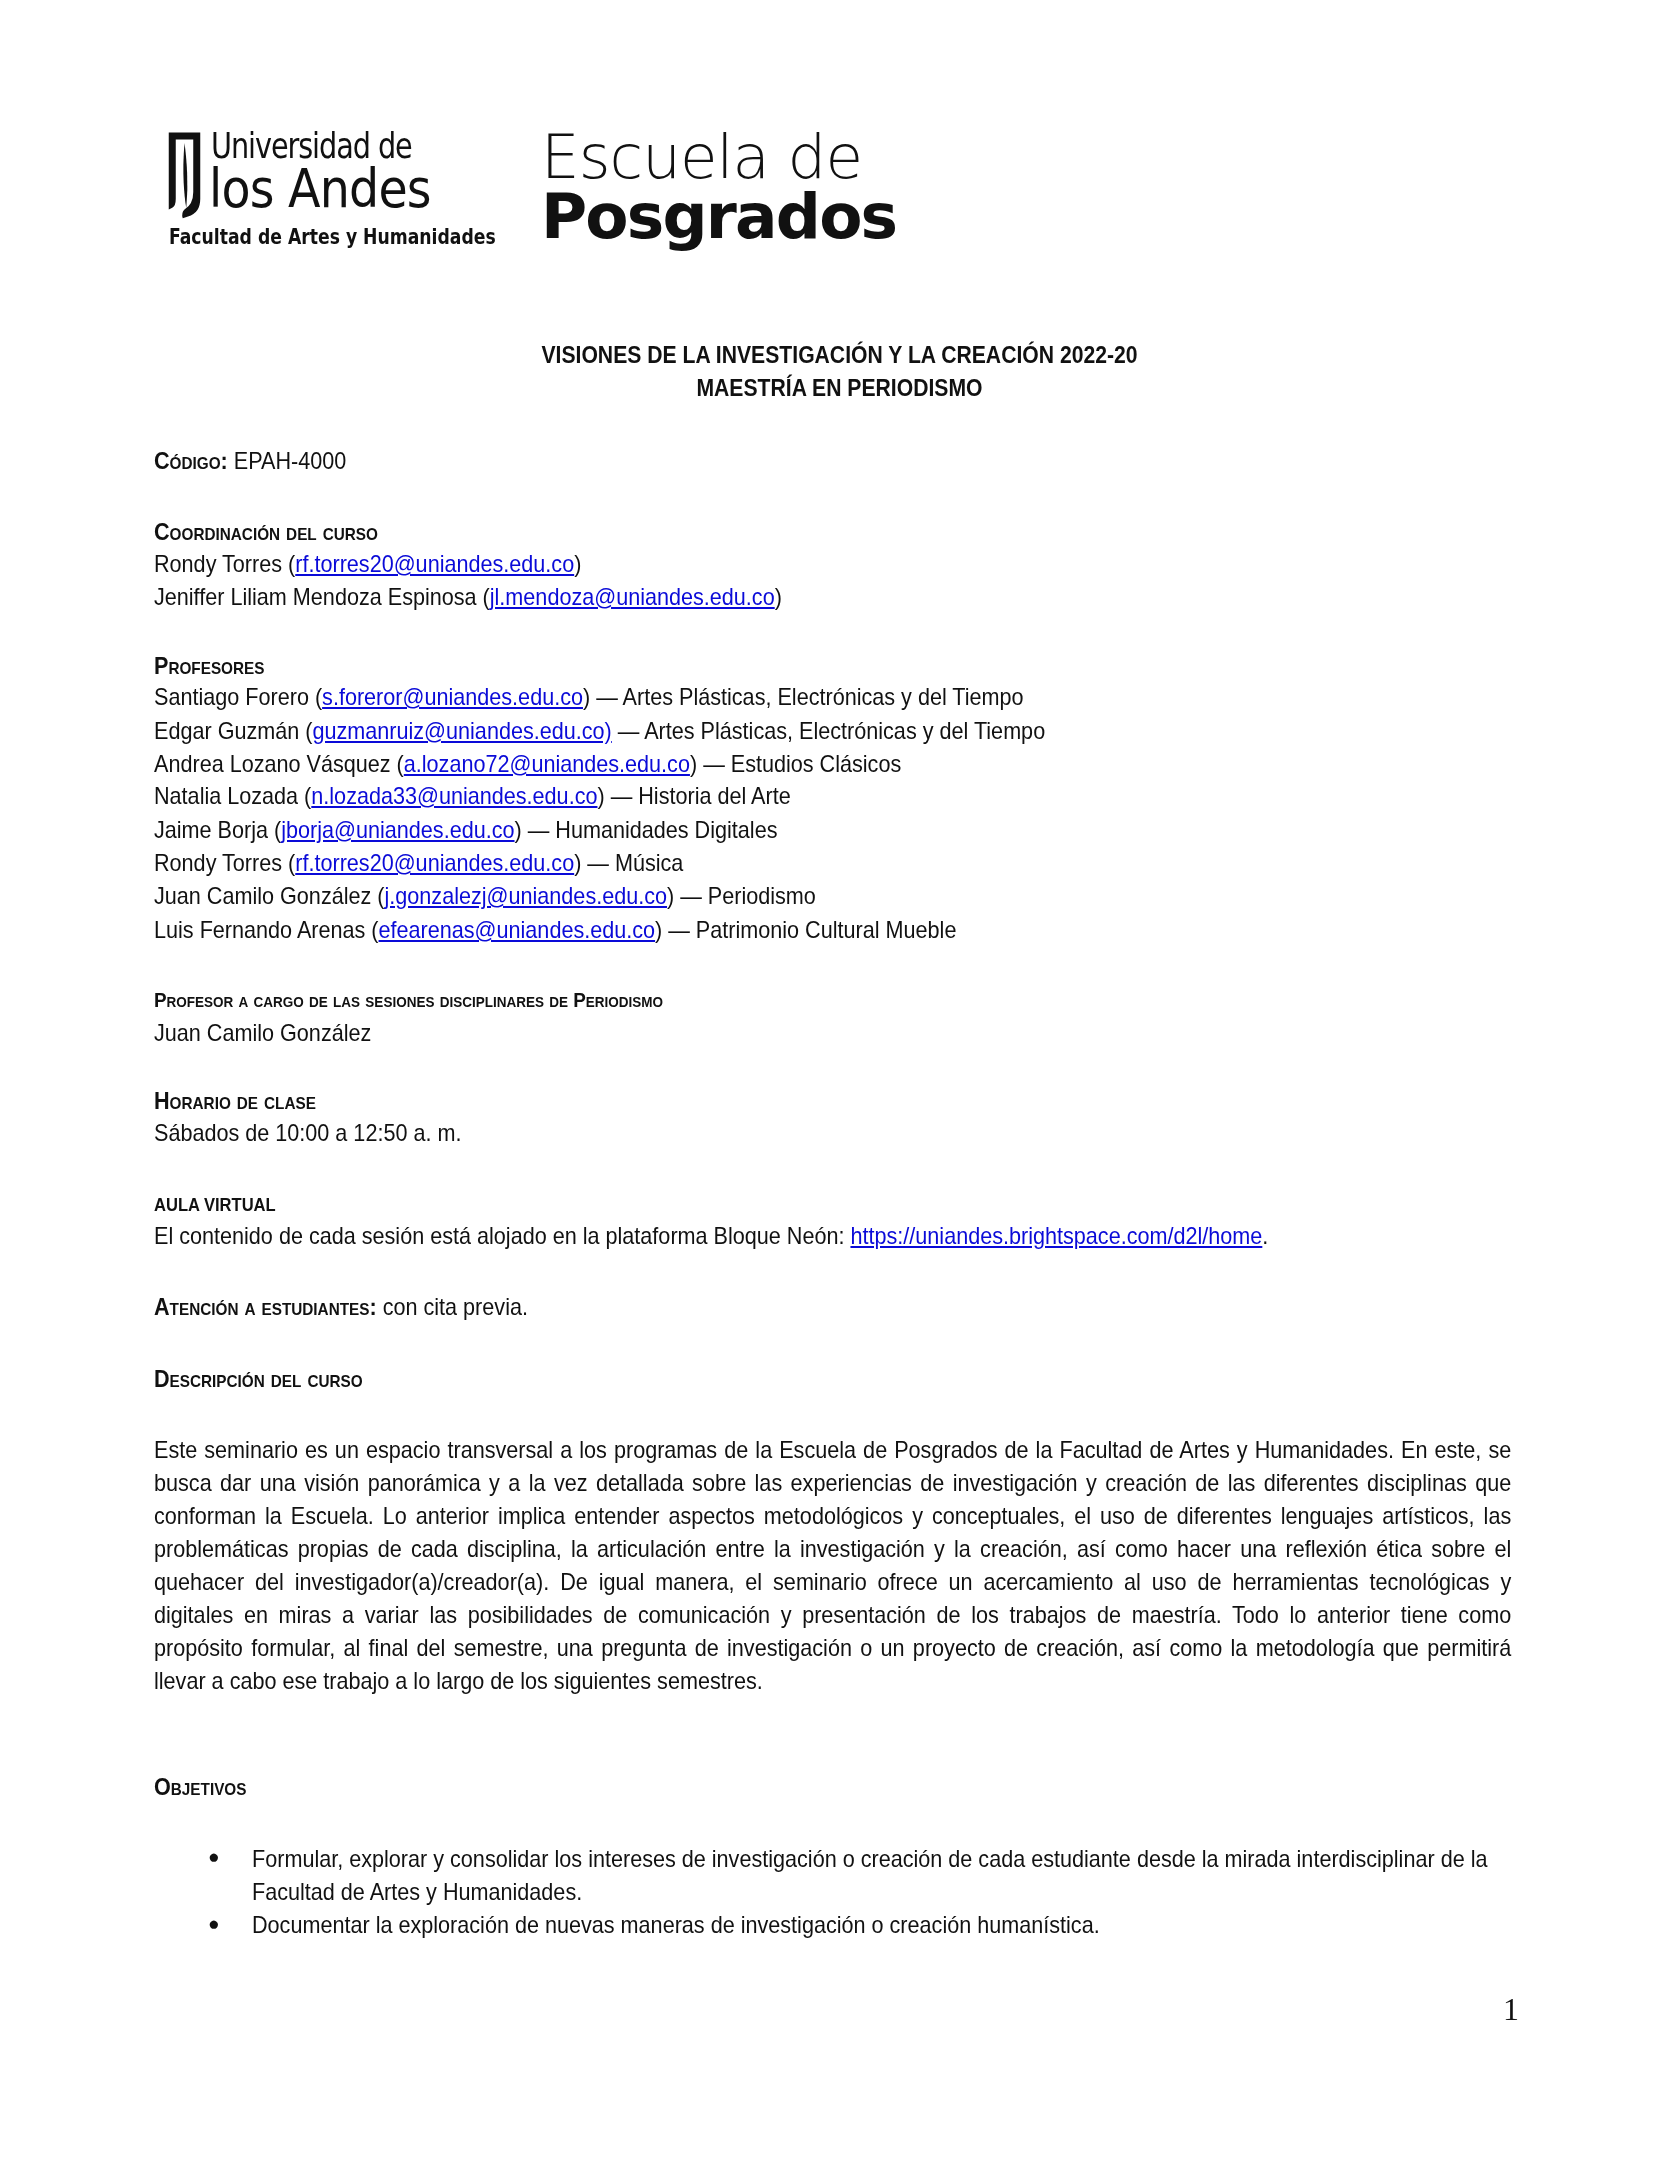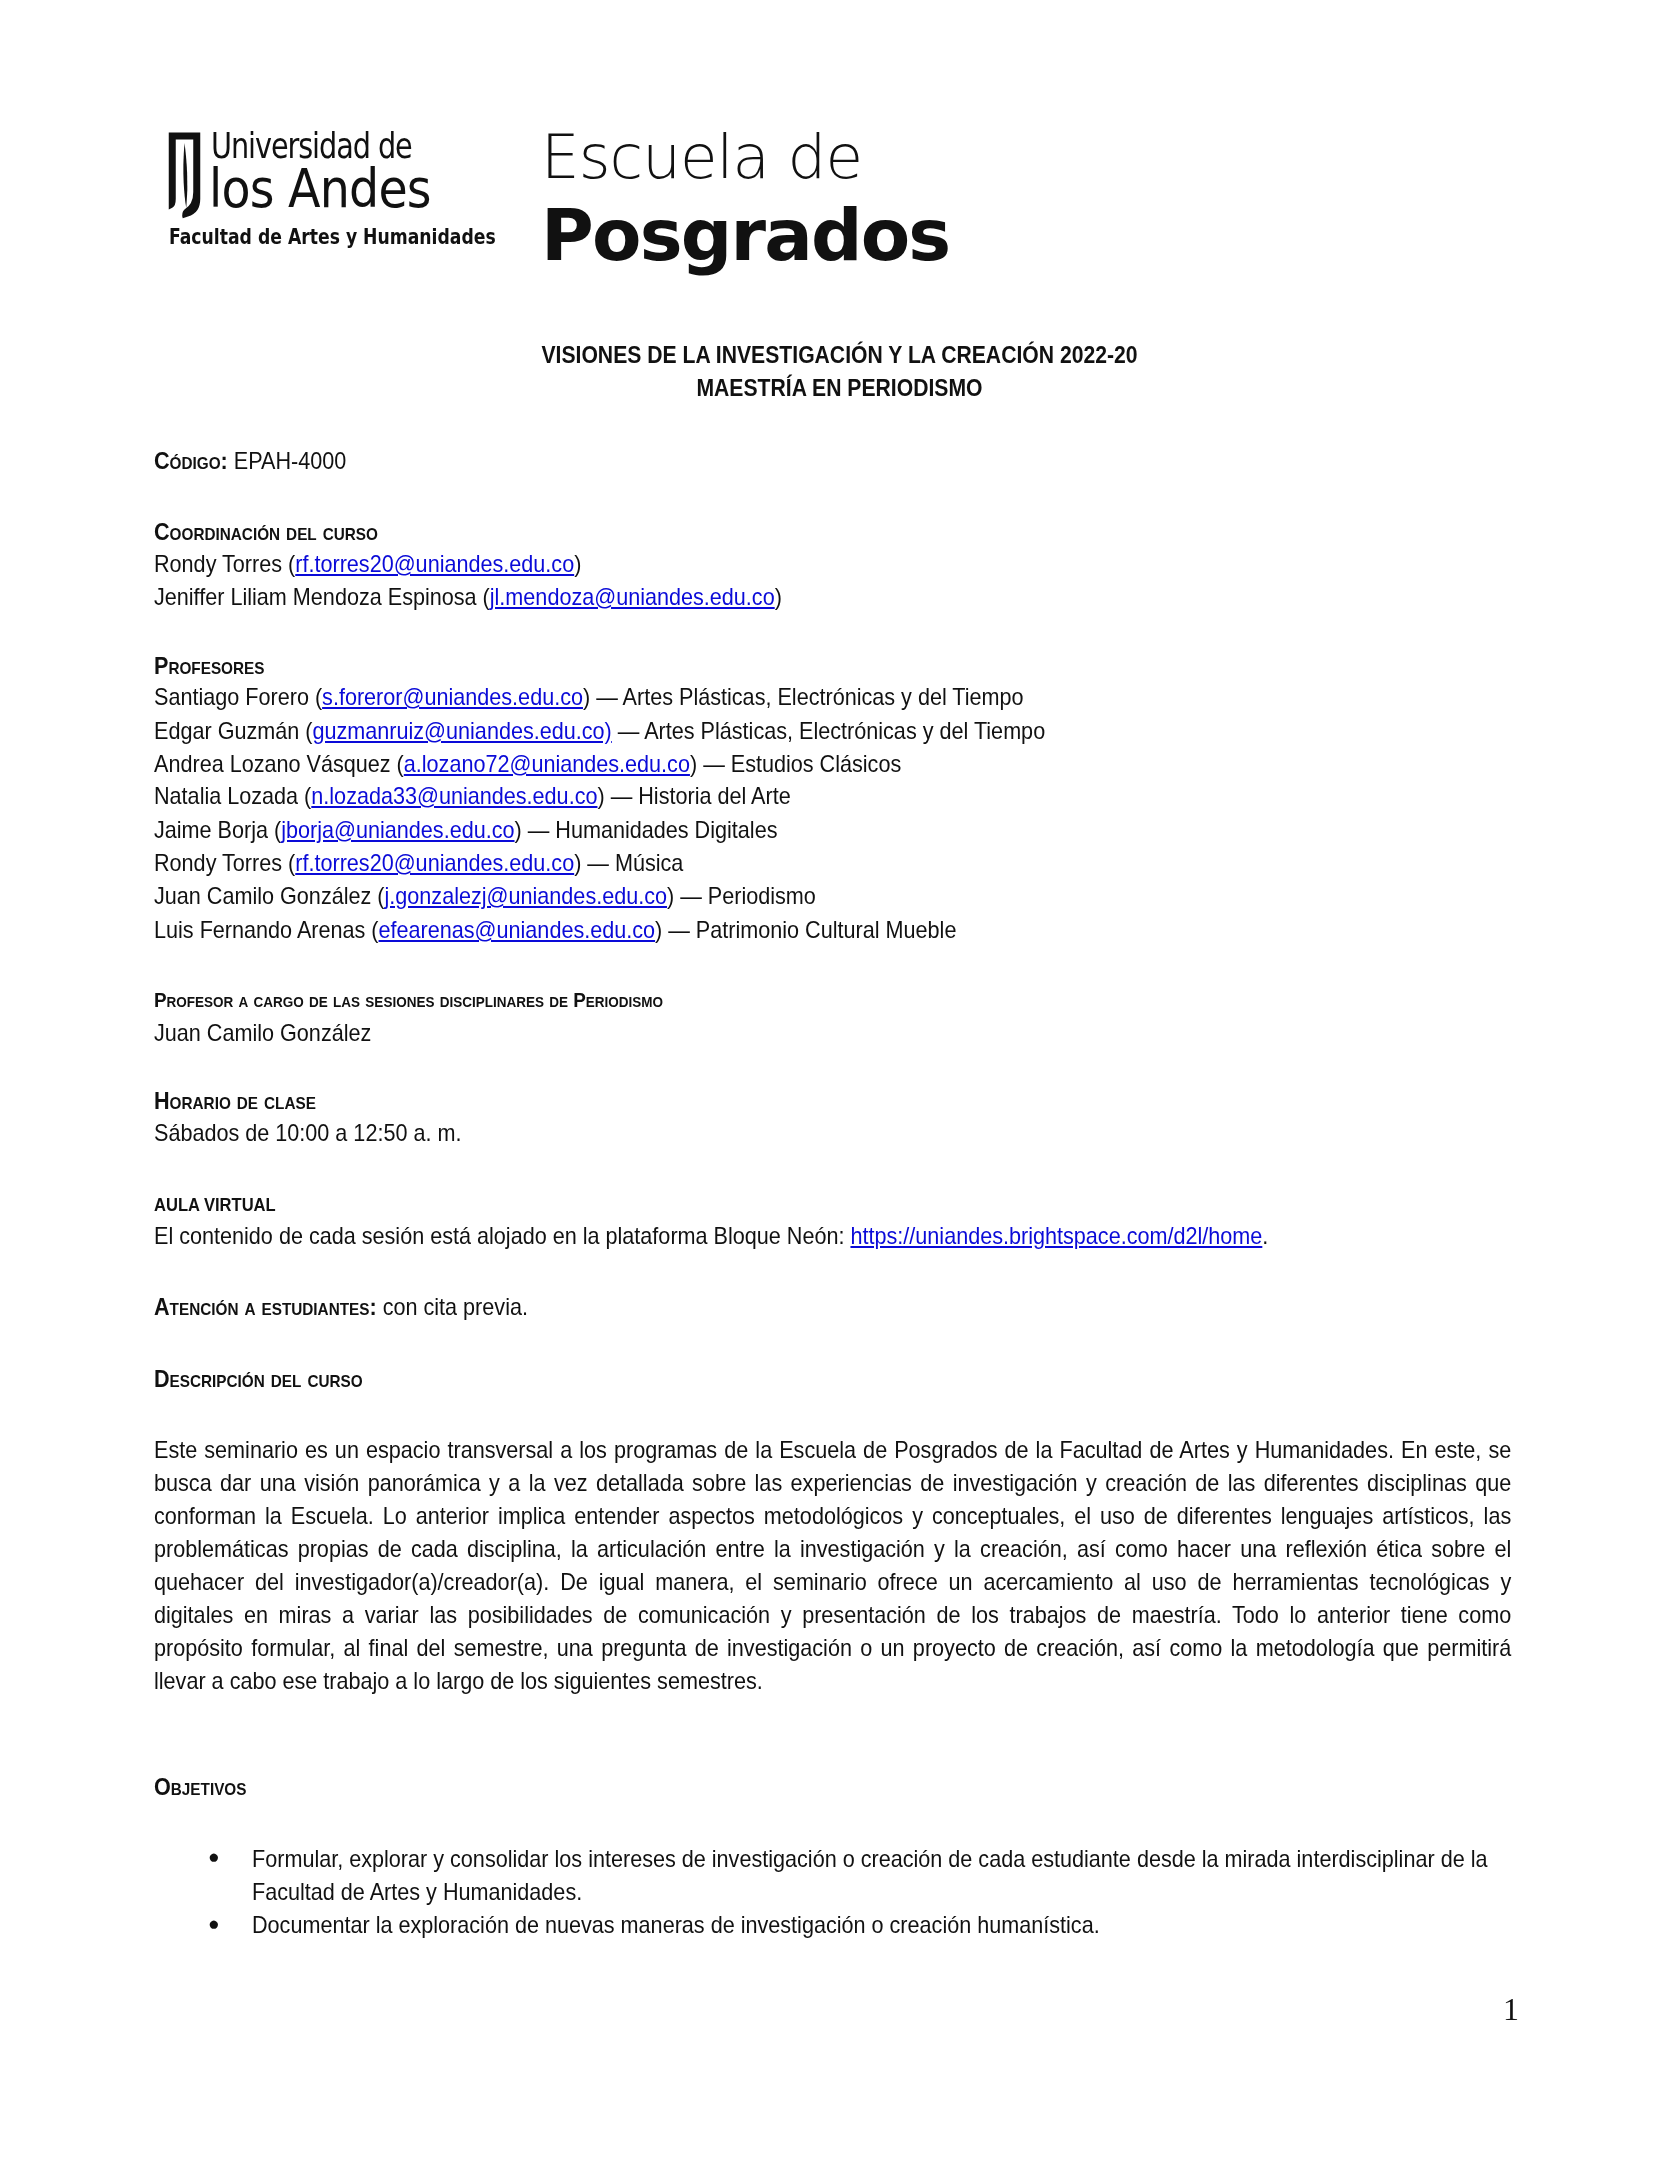--- a/index.html
+++ b/index.html
@@ -5,21 +5,21 @@
   html, body { margin:0; padding:0; background:#ffffff; }
   body { width:1679px; height:2173px; position:relative; overflow:hidden;
          font-family:"Liberation Sans", sans-serif; color:#111; }
   .abs { position:absolute; }
   .logo-uni { left:167px; top:127px; width:316px; height:123px;text-align:center; }
   .shield { position:absolute; left:0; top:1.8px; width:35px; height:91px; }
   .uni-line1 { position:absolute; left:44px; top:0px; font-family:"DejaVu Sans", sans-serif; font-size:35px; line-height:39px; letter-spacing:-1.3px; transform:scaleX(0.82); transform-origin:left top; white-space:nowrap; }
   .uni-line2 { position:absolute; left:42px; top:33px; font-family:"DejaVu Sans", sans-serif; font-size:54px; line-height:58px; letter-spacing:-0.9px; transform:scaleX(0.88); transform-origin:left top; white-space:nowrap; }
   .uni-line3 { position:absolute; left:1.8px; top:98px; font-family:"DejaVu Sans", sans-serif; font-size:21px; line-height:24.6px; transform:scaleX(0.82); transform-origin:left top; white-space:nowrap; font-weight:600;}
   .escuela { left:541px; top:123px; font-family:"DejaVu Sans", sans-serif; font-size:61px; line-height:67px; font-weight:300; letter-spacing:-0.9px; white-space:nowrap; }
-  .posgrados { left:541px; top:201px; font-family:"DejaVu Sans", sans-serif; font-size:72px; line-height:68px; font-weight:bold; letter-spacing:-1.8px; white-space:nowrap; }
+  .posgrados { left:541px; top:183px; font-family:"DejaVu Sans", sans-serif; font-size:63px; line-height:68px; font-weight:bold; letter-spacing:-1.8px; white-space:nowrap; }
 
   .title { left:0; width:1679px; text-align:center; font-weight:bold; font-size:23px; line-height:33px; transform:scaleX(0.92); transform-origin:center top; }
   .doc { position:absolute; left:154px; width:1356px; font-size:24px; }
   .line { position:absolute; left:0; white-space:nowrap; font-size:24px; line-height:32px; transform:scaleX(0.9); transform-origin:left top; }
   .sc { font-weight:bold; font-variant:small-caps; }
   .sc-upper { font-weight:bold; font-size:18.4px; }
   a, .link { color:#0a0ad8; text-decoration:underline; }
   .para { position:absolute; left:0; width:1508px; font-size:24px; line-height:33px; text-align:justify; transform:scaleX(0.9); transform-origin:left top; }
   .bullet { position:absolute; left:54px; font-size:19.3px; }
   .bullet-text { position:absolute; left:98px; width:1422px; font-size:24px; line-height:33px; transform:scaleX(0.9); transform-origin:left top; }

